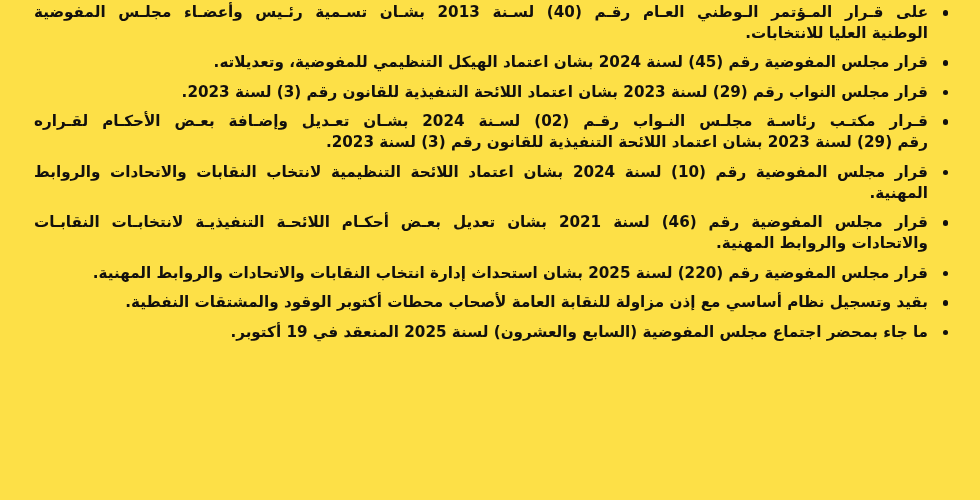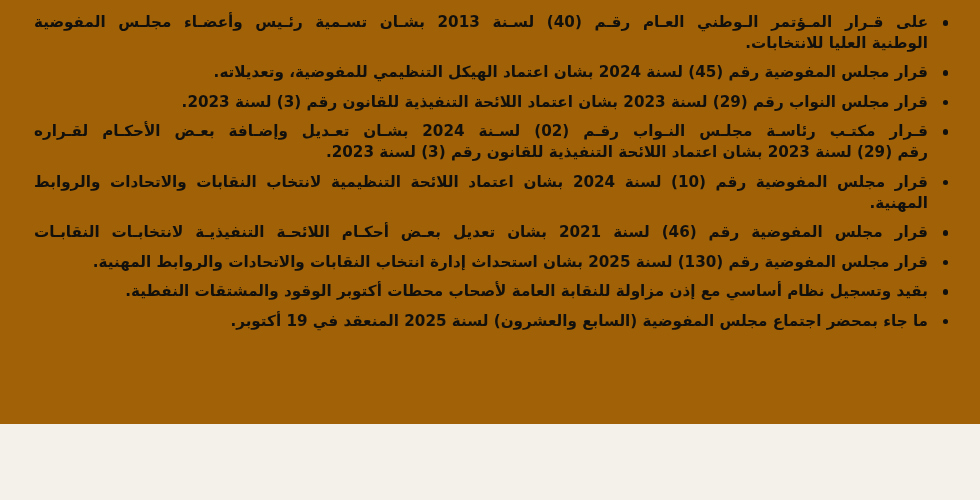--- a/index.html
+++ b/index.html
@@ -8,24 +8,24 @@
   }
   body {
     width: 980px;
     height: 500px;
     background: #f3f1ea;
     font-family: "DejaVu Sans", sans-serif;
     overflow: hidden;
   }
   .page {
     width: 980px;
-    height: 424px;
+    height: 500px;
     box-sizing: border-box;
-    padding: 12px 26px 0 34px;
-    background: #a16207;
+    padding: 2px 26px 0 34px;
+    background: #fde047;
     position: relative;
   }
   ul.bullet-list {
     list-style: none;
     margin: 0;
     padding: 0;
   }
   li.bullet-item {
     position: relative;
     padding-right: 26px;
@@ -84,24 +84,25 @@
       <span>قـرار مكتـب رئاسـة مجلـس النـواب رقـم (02) لسـنة 2024 بشـان تعـديل وإضـافة بعـض الأحكـام لقـراره</span>
       <span class="line-last">رقم (29) لسنة 2023 بشان اعتماد اللائحة التنفيذية للقانون رقم (3) لسنة 2023.</span>
     </li>
 
     <li class="bullet-item nostretch">
       <span>قرار مجلس المفوضية رقم (10) لسنة 2024 بشان اعتماد اللائحة التنظيمية لانتخاب النقابات والاتحادات والروابط المهنية.</span>
     </li>
 
     <li class="bullet-item">
       <span>قرار مجلس المفوضية رقم (46) لسنة 2021 بشان تعديل بعـض أحكـام اللائحـة التنفيذيـة لانتخابـات النقابـات</span>
+      <span class="line-last">والاتحادات والروابط المهنية.</span>
     </li>
 
     <li class="bullet-item nostretch">
-      <span>قرار مجلس المفوضية رقم (130) لسنة 2025 بشان استحداث إدارة انتخاب النقابات والاتحادات والروابط المهنية.</span>
+      <span>قرار مجلس المفوضية رقم (220) لسنة 2025 بشان استحداث إدارة انتخاب النقابات والاتحادات والروابط المهنية.</span>
     </li>
 
     <li class="bullet-item">
       <span class="line-last">بقيد وتسجيل نظام أساسي مع إذن مزاولة للنقابة العامة لأصحاب محطات أكتوبر الوقود والمشتقات النفطية.</span>
     </li>
 
     <li class="bullet-item nostretch">
       <span>ما جاء بمحضر اجتماع مجلس المفوضية (السابع والعشرون) لسنة 2025 المنعقد في 19 أكتوبر.</span>
     </li>
 

